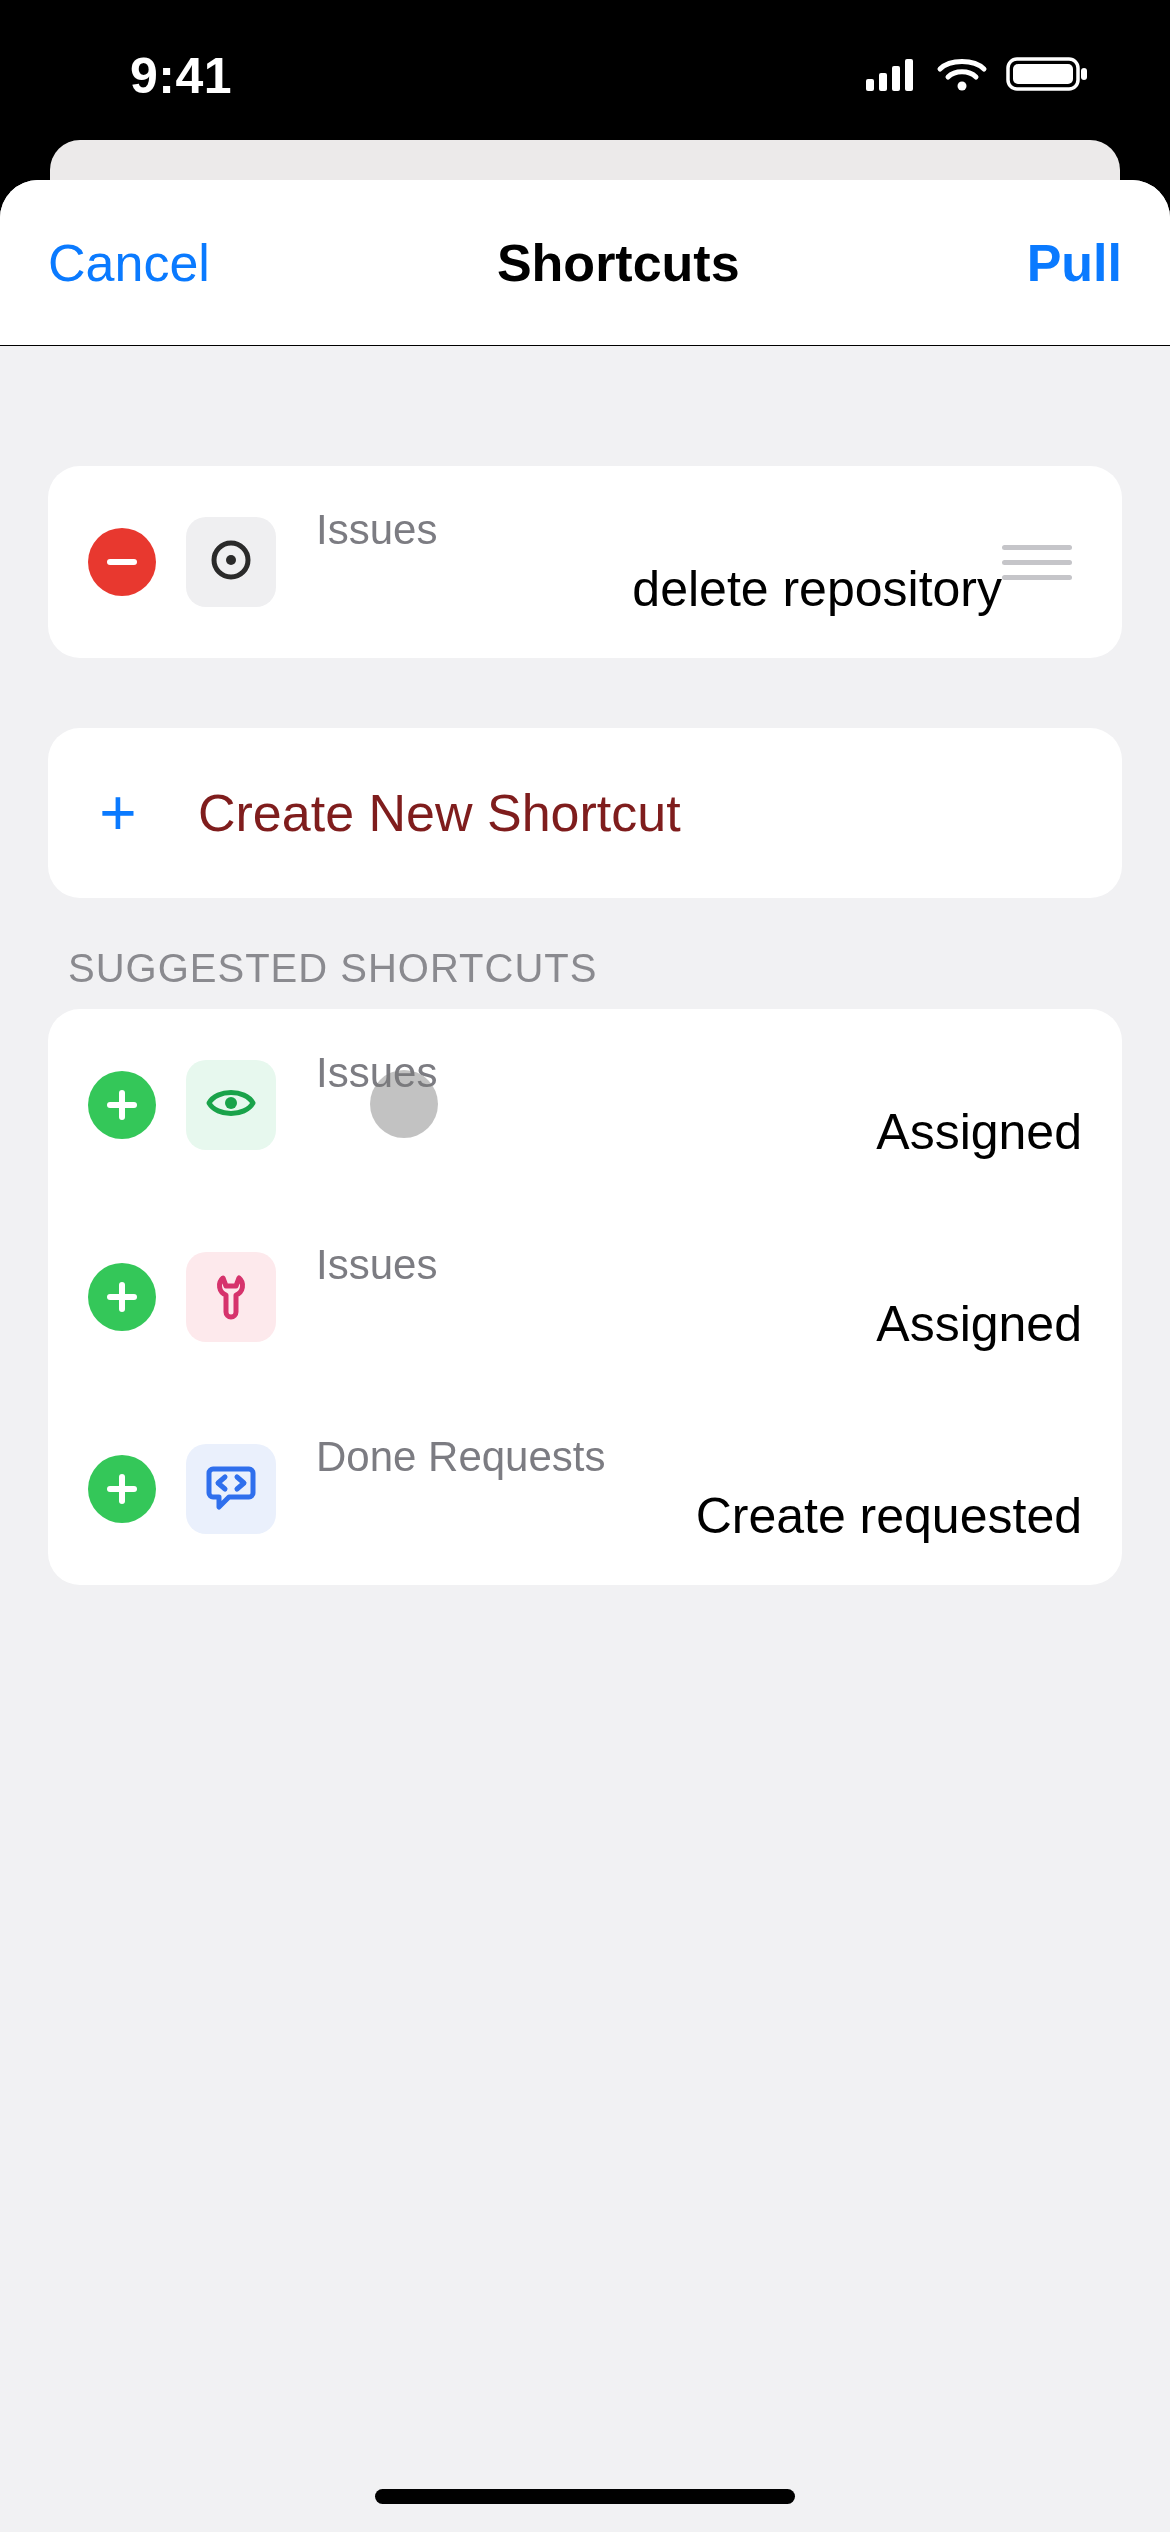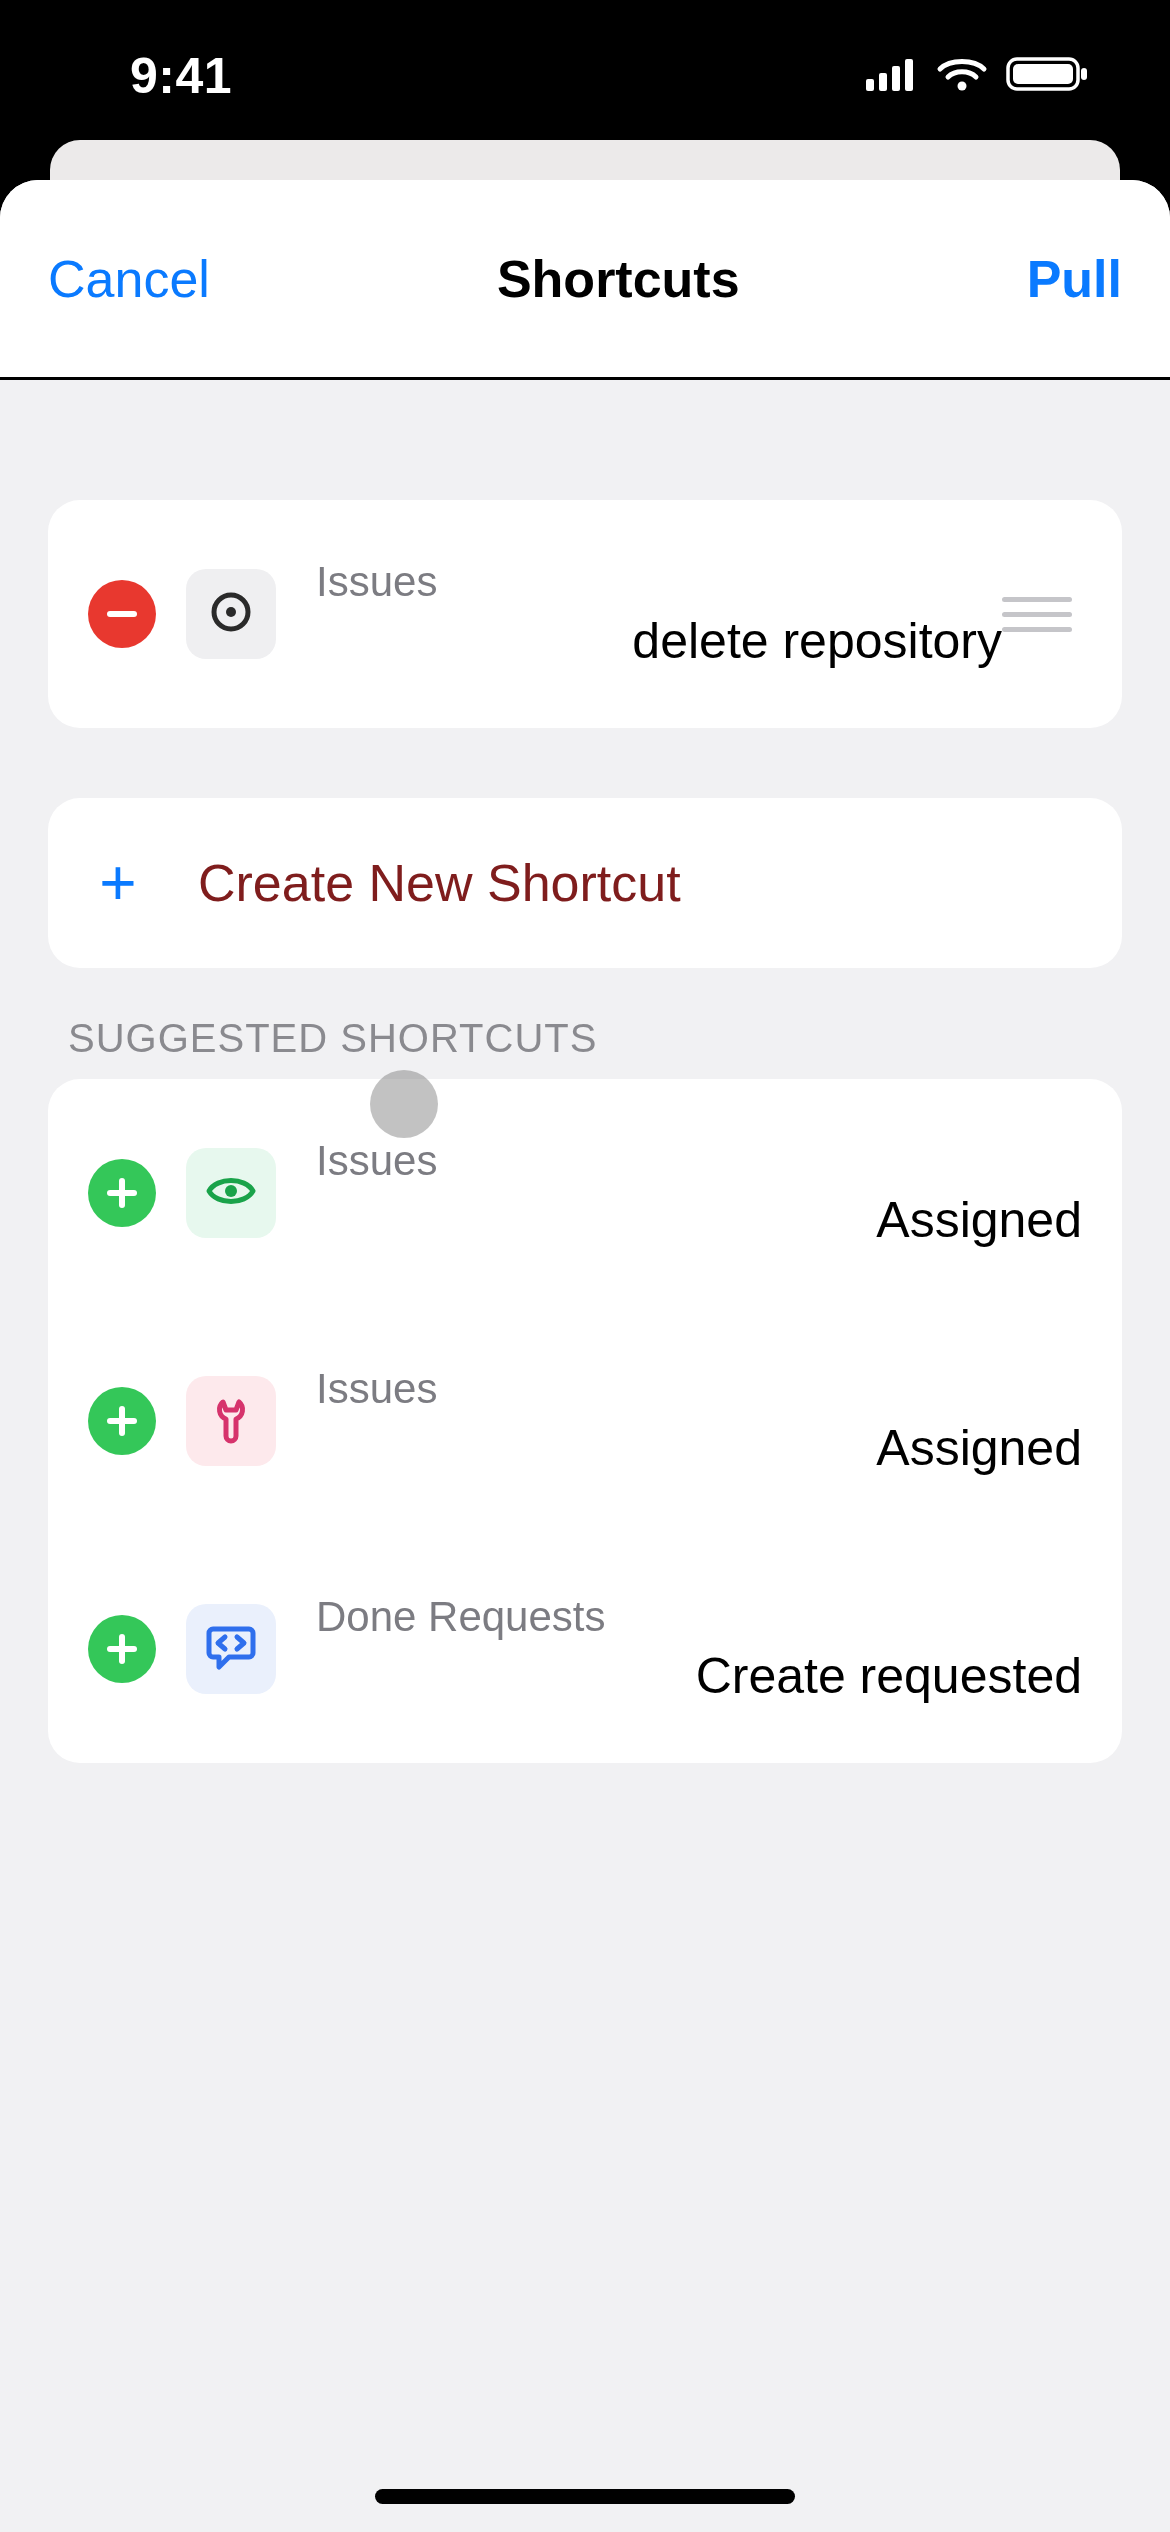--- a/index.html
+++ b/index.html
@@ -9,33 +9,33 @@
   
   .status-bar { position:absolute; top:0; left:0; right:0; height:152px; display:flex; align-items:center; justify-content:space-between; padding:0 60px; color:#fff; }
   .status-time { font-size:50px; font-weight:600; letter-spacing:0.5px; margin-left:70px; }
   .status-right { display:flex; align-items:center; gap:18px; margin-right:20px; }
 
   
   .back-sheet { position:absolute; top:140px; left:50px; right:50px; height:120px; background:#eceaea; border-radius:30px 30px 0 0; }
 
   
   .sheet { position:absolute; top:180px; left:0; right:0; bottom:0; background:#f1f1f3; border-radius:38px 38px 0 0; overflow:hidden; }
-  .nav-bar { height:200px; display:flex; align-items:center; justify-content:space-between; padding:0 48px; background:#fff; border-bottom:3px solid #000000; }
+  .nav-bar { height:166px; display:flex; align-items:center; justify-content:space-between; padding:0 48px; background:#fff; border-bottom:1px solid #000000; }
   .nav-btn { font-size:52px; color:#0a7aff; font-weight:400; }
   .nav-btn.done { font-weight:600; }
   .nav-title { font-size:52px; font-weight:600; color:#000; }
 
   .content { padding:0 48px; }
 
   .card { background:#fff; border-radius:32px; overflow:hidden; }
   .gap-top { margin-top:120px; }
   .gap-mid { margin-top:70px; }
   .gap-sec { margin-top:48px; }
 
-  .row { display:flex; align-items:center; padding:58px 40px; min-height:180px; }
+  .row { display:flex; align-items:center; padding:40px 40px; min-height:180px; }
 
   .circle-btn { width:68px; height:68px; border-radius:50%; display:flex; align-items:center; justify-content:center; flex-shrink:0; }
   .circle-btn.minus { background:#e8382f; }
   .circle-btn.plus  { background:#34c759; }
   .circle-btn .bar { width:30px; height:6px; background:#fff; border-radius:3px; }
   .circle-btn .plus-shape { position:relative; width:30px; height:30px; }
   .circle-btn .plus-shape::before, .circle-btn .plus-shape::after { content:""; position:absolute; background:#fff; border-radius:3px; }
   .circle-btn .plus-shape::before { left:12px; top:0; width:6px; height:30px; }
   .circle-btn .plus-shape::after  { top:12px; left:0; height:6px; width:30px; }
 

